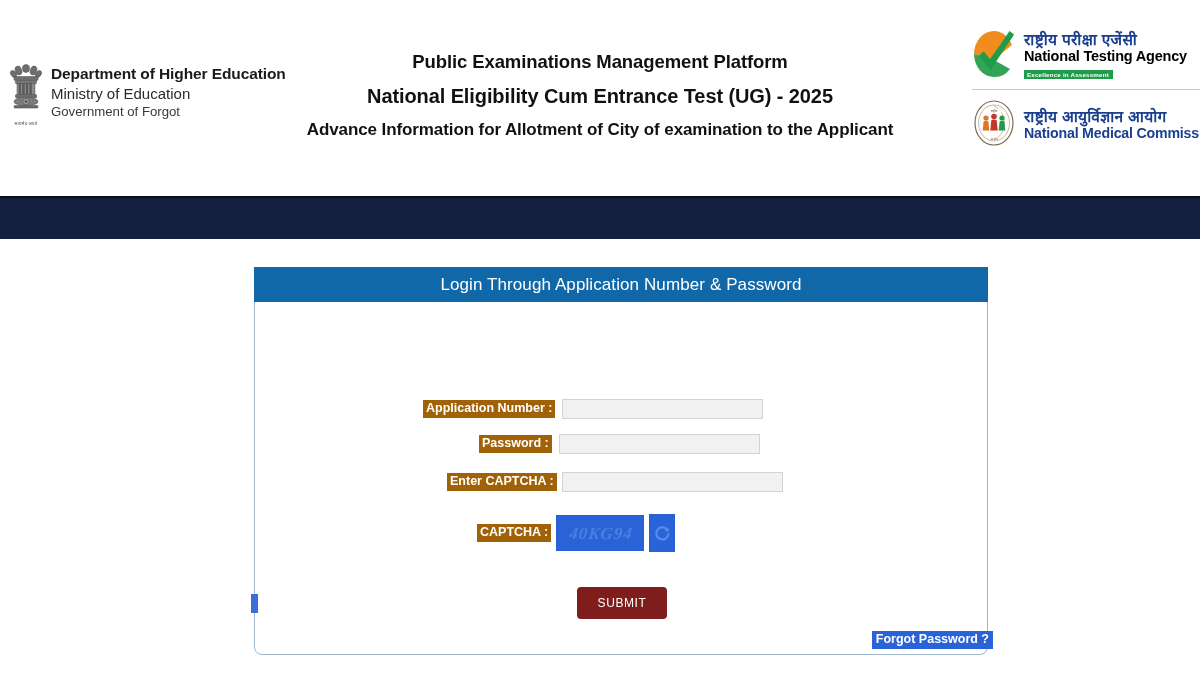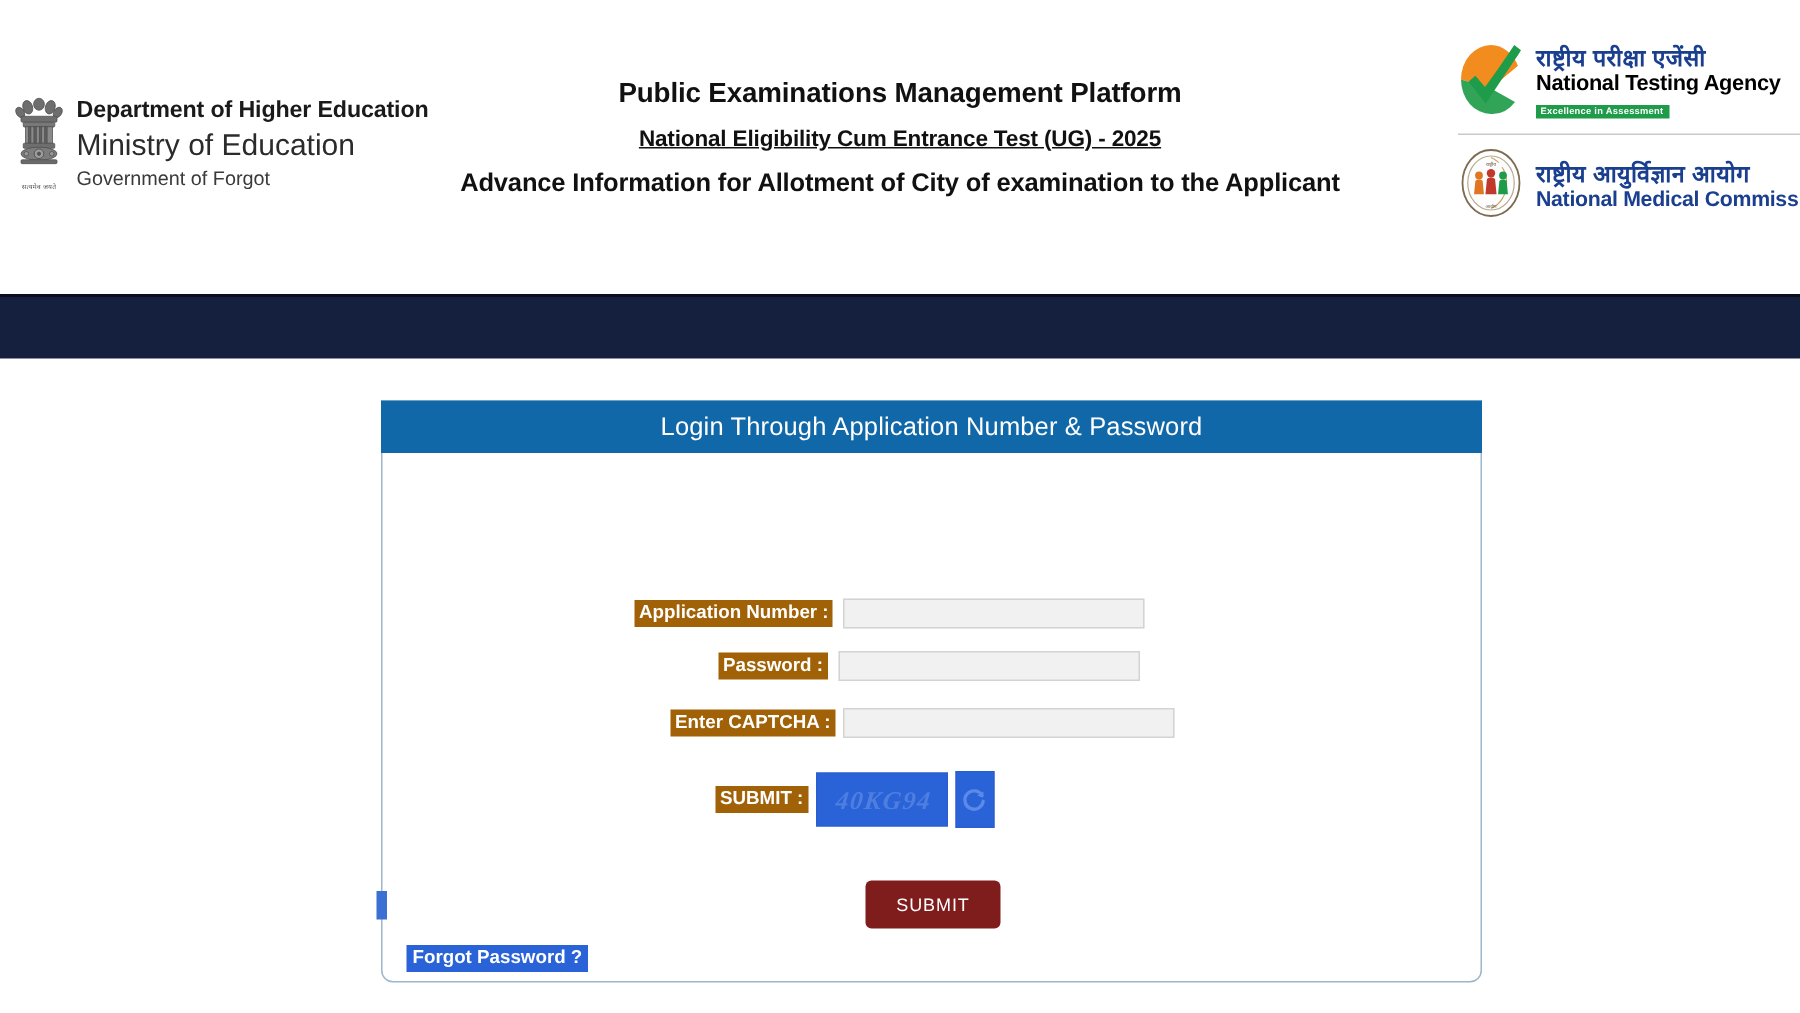--- a/index.html
+++ b/index.html
@@ -24,21 +24,21 @@
     background: #ffffff;
     box-sizing: border-box;
   }
 
   
   .gov-block {
     position: absolute;
     left: 8px;
     top: 62px;
     display: flex;
-    align-items: center;
+    align-items: flex-start;
     gap: 7px;
   }
   .emblem-wrap {
     width: 36px;
     height: 64px;
     position: relative;
     flex: none;
   }
   .emblem-svg { display: block; }
   .emblem-cap {
@@ -55,21 +55,21 @@
   .gov-text { padding-top: 2px; }
   .gov-l1 {
     font-size: 15.5px;
     font-weight: bold;
     color: #1a1a1a;
     letter-spacing: -0.1px;
     line-height: 1.28;
     white-space: nowrap;
   }
   .gov-l2 {
-    font-size: 20px;
+    font-size: 15px;
     color: #2b2b2b;
     line-height: 1.3;
     white-space: nowrap;
   }
   .gov-l3 {
     font-size: 13.2px;
     color: #3a3a3a;
     line-height: 1.32;
     white-space: nowrap;
   }
@@ -83,27 +83,26 @@
     text-align: center;
   }
   .t1 {
     font-size: 18.5px;
     font-weight: bold;
     color: #111111;
     line-height: 1.5;
     letter-spacing: -0.1px;
   }
   .t2 {
-    font-size: 15px;
+    font-size: 20px;
     font-weight: bold;
     color: #111111;
     line-height: 1.55;
     margin-top: 5px;
     letter-spacing: -0.1px;
-    text-decoration: underline;
   }
   .t3 {
     font-size: 17px;
     font-weight: bold;
     color: #111111;
     line-height: 1.55;
     margin-top: 5px;
     letter-spacing: -0.1px;
   }
 
@@ -315,24 +314,24 @@
     border: none;
     border-radius: 4px;
     font-size: 12px;
     font-family: "Liberation Sans", sans-serif;
     letter-spacing: .6px;
     padding: 9px 21px;
     cursor: pointer;
   }
   .forgot-wrap {
     position: absolute;
-    left: 16px;
+    left: 4px;
     top: 327px;
     width: 734px;
-    text-align: left;
+    text-align: right;
   }
   .forgot-link {
     display: inline-block;
     font-size: 12.5px;
     font-weight: bold;
     color: #ffffff;
     background: #2a63d8;
     padding: 2px 4px 3px 4px;
     text-decoration: none;
     line-height: 1;
@@ -453,21 +452,21 @@
         <span class="lbl">Password :</span>
         <input class="fld" type="password" placeholder="" style="">
       </div>
 
       <div class="row" id="row-cap">
         <span class="lbl">Enter CAPTCHA :</span>
         <input class="fld" type="text" placeholder="" style="">
       </div>
 
       <div class="row" id="row-capimg">
-        <span class="lbl">SUBMIT :</span>
+        <span class="lbl">CAPTCHA :</span>
         <div class="cap-img">
           <div class="cap-text">40KG94</div>
         </div>
         <div class="cap-refresh">
           <svg width="17" height="17" viewBox="0 0 20 20" aria-hidden="true">
             <path d="M16.2 6.4 A7.2 7.2 0 1 0 17 10.8" fill="none" stroke="#5b8ae8" stroke-width="2.6" stroke-linecap="round"></path>
             <path d="M17.4 3.1 L16.6 7.6 L12.2 6.4 Z" fill="#5b8ae8"></path>
           </svg>
         </div>
       </div>

